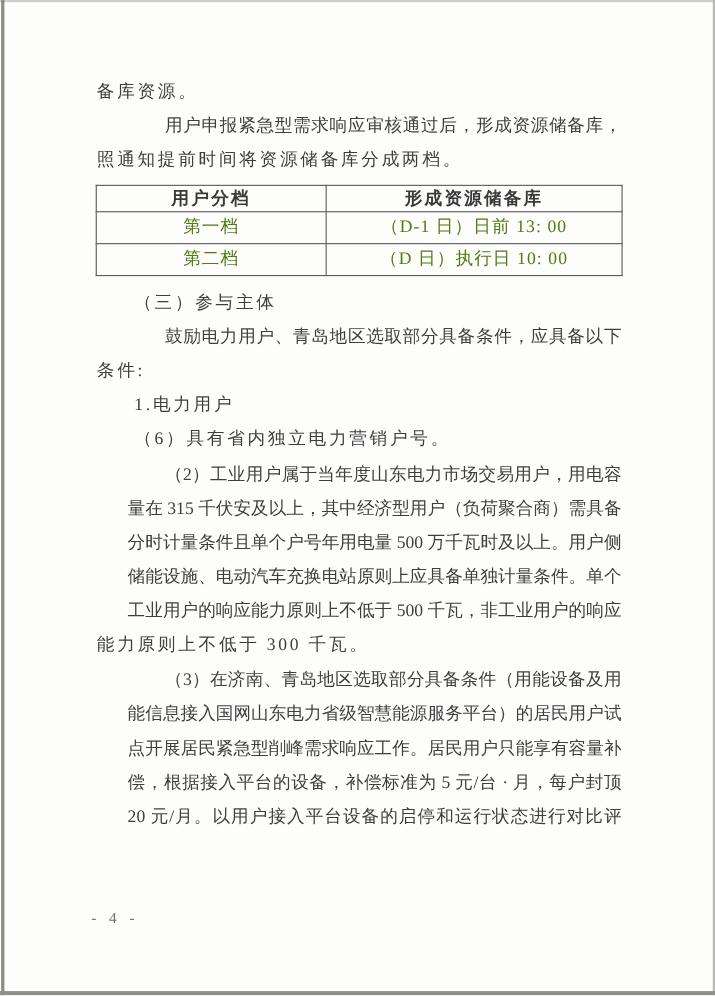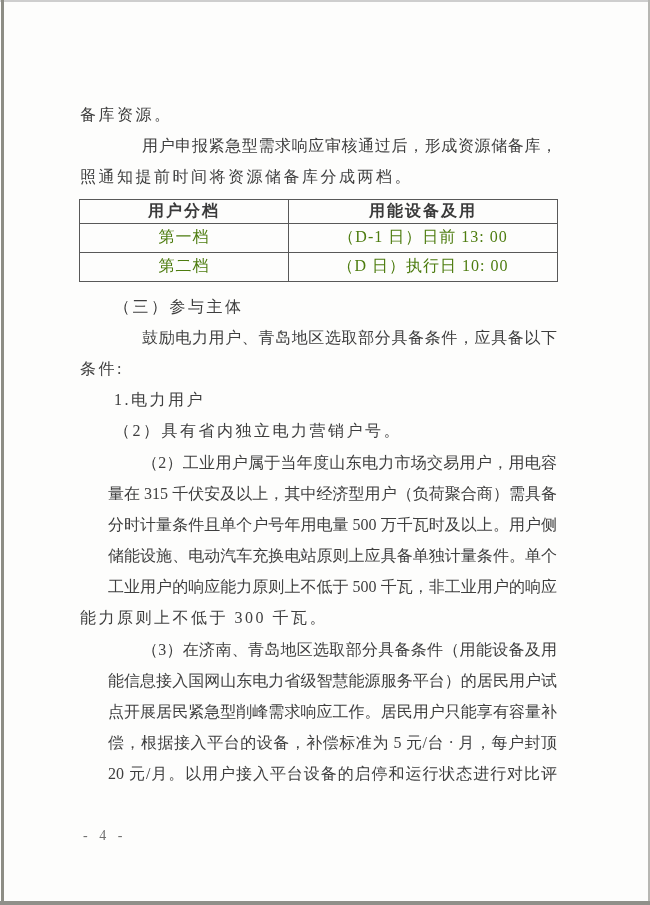--- a/index.html
+++ b/index.html
@@ -20,24 +20,24 @@
   }
   
   .edge { position: absolute; }
   .edge-top    { left: 0; right: 0; top: 0; height: 2px; background: #cecece; }
   .edge-left   { left: 1px; top: 0; bottom: 0; width: 3px; background: #8d8d85; }
   .edge-right  { right: 0; top: 0; bottom: 0; width: 2px; background: #b7b7b3; }
   .edge-bottom { left: 0; right: 0; bottom: 0; height: 4px; background: #90908a; }
 
   .content {
     position: absolute;
-    left: 80px;
+    left: 88px;
     top: 0;
     width: 477px;
-    padding-top: 99px;
+    padding-top: 68px;
   }
   .ln {
     margin: 0;
     font-size: 16px;
     line-height: 31.2px;
     height: 31.2px;
     text-align: justify;
     overflow: hidden;
   }
   .ln.fill  { text-align-last: justify; margin-left: 28px; }
@@ -92,40 +92,40 @@
   <div class="content">
 
     <p class="ln short">备库资源。</p>
     <p class="ln ind fill">用户申报紧急型需求响应审核通过后，形成资源储备库，按</p>
     <p class="ln short">照通知提前时间将资源储备库分成两档。</p>
 
     <table class="tiers">
       <thead>
         <tr>
           <th class="col-tier">用户分档</th>
-          <th>用能设备及用</th>
+          <th>形成资源储备库</th>
         </tr>
       </thead>
       <tbody>
         <tr>
           <td>第一档</td>
           <td>（D-1 日）日前 13: 00</td>
         </tr>
         <tr>
           <td>第二档</td>
           <td>（D 日）执行日 10: 00</td>
         </tr>
       </tbody>
     </table>
 
     <p class="ln ind short">（三）参与主体</p>
     <p class="ln ind fill">鼓励电力用户、青岛地区选取部分具备条件，应具备以下</p>
     <p class="ln short">条件:</p>
     <p class="ln ind short">1.电力用户</p>
-    <p class="ln ind short">（2）具有省内独立电力营销户号。</p>
+    <p class="ln ind short">（6）具有省内独立电力营销户号。</p>
     <p class="ln ind fill">（2）工业用户属于当年度山东电力市场交易用户，用电容</p>
     <p class="ln fill">量在 315 千伏安及以上，其中经济型用户（负荷聚合商）需具备</p>
     <p class="ln fill">分时计量条件且单个户号年用电量 500 万千瓦时及以上。用户侧</p>
     <p class="ln fill">储能设施、电动汽车充换电站原则上应具备单独计量条件。单个</p>
     <p class="ln fill">工业用户的响应能力原则上不低于 500 千瓦，非工业用户的响应</p>
     <p class="ln short">能力原则上不低于 300 千瓦。</p>
     <p class="ln ind fill">（3）在济南、青岛地区选取部分具备条件（用能设备及用</p>
     <p class="ln fill">能信息接入国网山东电力省级智慧能源服务平台）的居民用户试</p>
     <p class="ln fill">点开展居民紧急型削峰需求响应工作。居民用户只能享有容量补</p>
     <p class="ln fill">偿，根据接入平台的设备，补偿标准为 5 元/台 · 月，每户封顶</p>

